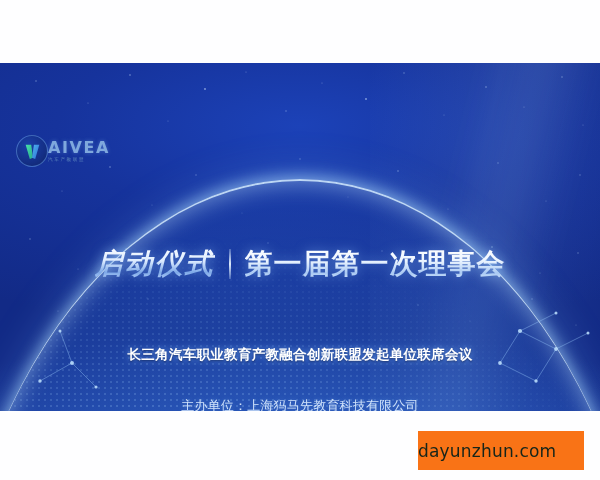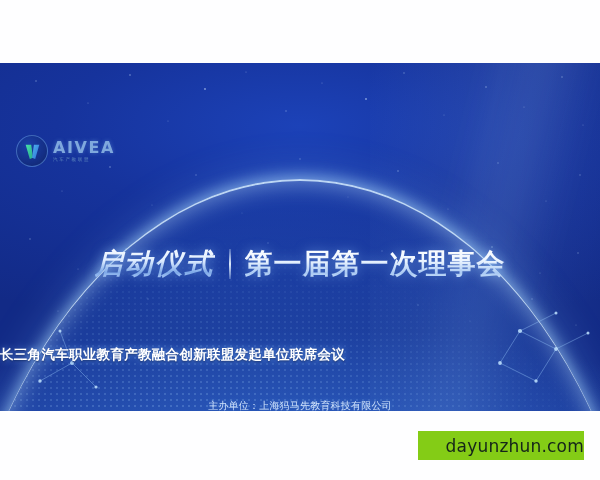--- a/index.html
+++ b/index.html
@@ -112,21 +112,20 @@
   .stars { position: absolute; inset: 0; pointer-events: none; }
   .net   { position: absolute; inset: 0; pointer-events: none; }
 
   
   #logo {
     position: absolute;
     left: 16px;
     top: 72px;
     display: flex;
     align-items: center;
-    gap: 5px;
   }
   #logo-badge {
     width: 30px;
     height: 30px;
     border-radius: 50%;
     background: radial-gradient(circle at 38% 32%, #1b3fa8 0%, #142f86 60%, #0f2468 100%);
     border: 1px solid rgba(120,180,255,0.45);
     display: flex;
     align-items: center;
     justify-content: center;
@@ -228,20 +227,21 @@
     text-shadow: 0 0 6px rgba(140,195,255,0.5);
     white-space: nowrap;
   }
 
   
   #event-lines {
     position: absolute;
     left: 0;
     top: 281px;
     width: 600px;
+    text-align: center;
   }
   .event-line {
     font-size: 13.5px;
     font-weight: 700;
     color: #ffffff;
     letter-spacing: 0.3px;
     line-height: 21px;
     text-shadow:
       0 0 7px rgba(120,180,255,0.75),
       0 1px 2px rgba(6,18,62,0.8);
@@ -250,39 +250,39 @@
 
   
   #org-block {
     position: absolute;
     left: 0;
     top: 331px;
     width: 600px;
     text-align: center;
   }
   .org-line {
-    font-size: 10px;
+    font-size: 13px;
     color: #cfe2fb;
     line-height: 23px;
     letter-spacing: 0.2px;
     text-shadow: 0 0 5px rgba(110,170,245,0.45);
     white-space: nowrap;
   }
 
   
   #watermark {
     position: absolute;
     left: 418px;
     top: 431px;
     width: 166px;
-    height: 29px;
-    background: #84cc16;
+    height: 39px;
+    background: #f97316;
     display: flex;
     align-items: center;
-    justify-content: flex-end;
+    justify-content: flex-start;
   }
   #watermark-text {
     font-family: "DejaVu Sans", "Liberation Sans", sans-serif;
     font-size: 17px;
     color: #15251a;
     letter-spacing: 0.2px;
   }
 </style>
 </head>
 <body>

